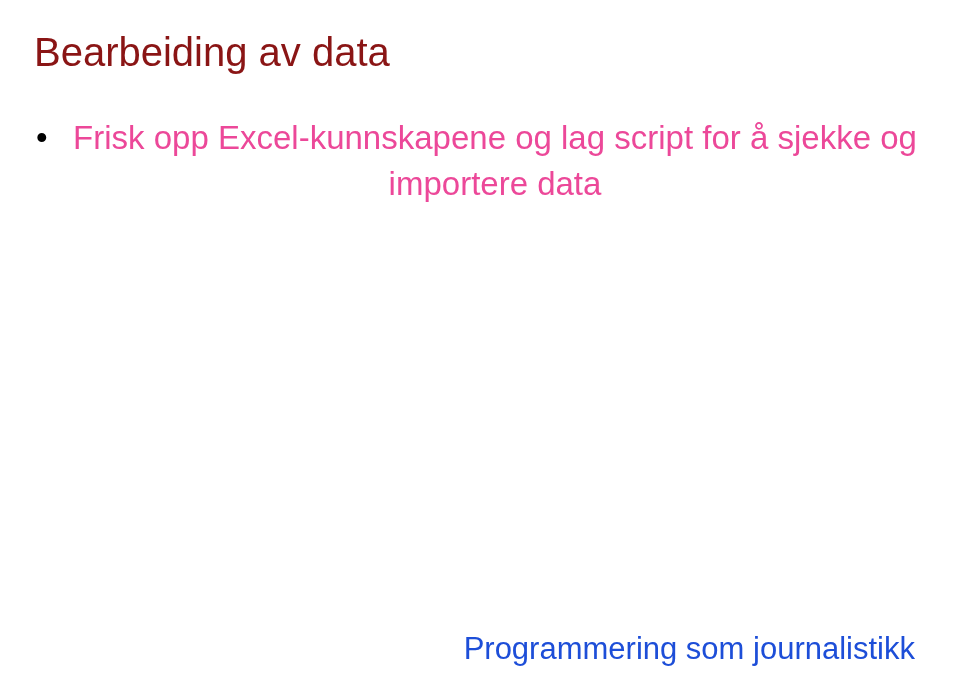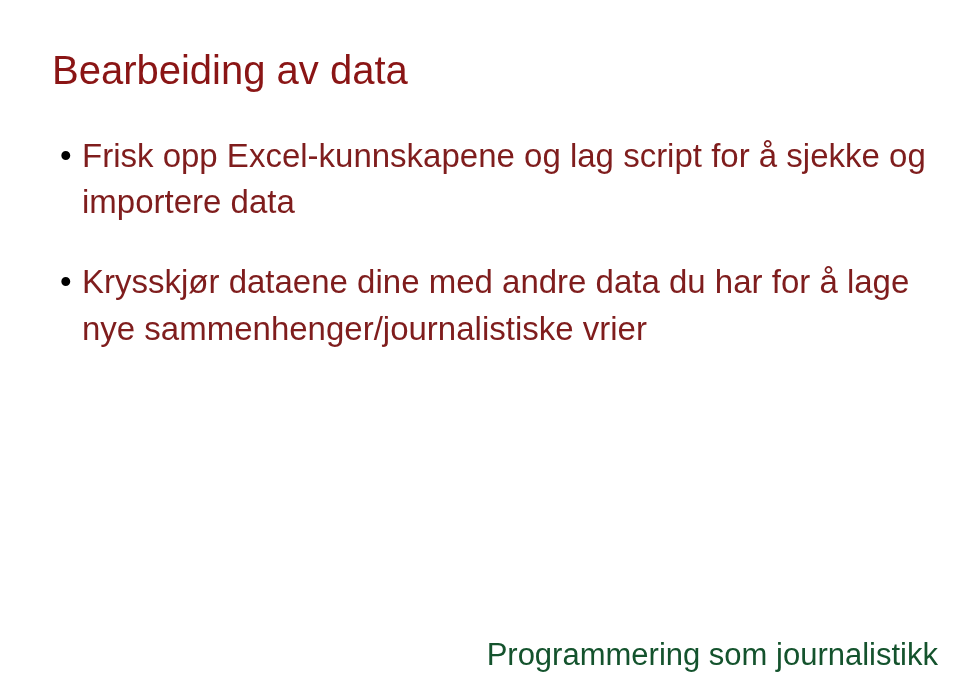--- a/index.html
+++ b/index.html
@@ -1,16 +1,16 @@
 <!DOCTYPE html>
 <html><head>
   <meta charset="utf-8">
   <style>
     * {
-      margin: 8px;
+      margin: 2px;
       padding: 0;
       box-sizing: border-box;
     }
     body {
       width: 960px;
       height: 693px;
       background: #ffffff;
       font-family: Arial, Helvetica, sans-serif;
       position: relative;
       padding: 24px 28px;
@@ -18,47 +18,47 @@
     .title {
       color: #8a1515;
       font-size: 40px;
       font-weight: 400;
       margin-bottom: 40px;
     }
     .bullet-list {
       list-style: none;
     }
     .bullet-item {
-      color: #7f1d1d;
+      color: #ec4899;
       font-size: 33px;
       line-height: 1.4;
       margin-bottom: 34px;
       position: relative;
       padding-left: 22px;
+      text-align: center;
     }
     .bullet-item::before {
       content: "•";
       position: absolute;
       left: 0;
       top: 0;
       color: #000000;
       font-size: 33px;
     }
     .footer {
       position: absolute;
       bottom: 28px;
-      right: 30px;
-      color: #14532d;
+      right: 47px;
+      color: #1d4ed8;
       font-size: 31px;
       font-weight: 400;
     }
   </style>
 </head>
 <body>
 
 <h1 class="title">Bearbeiding av data</h1>
 
 <ul class="bullet-list">
   <li class="bullet-item">Frisk opp Excel-kunnskapene og lag script for å sjekke og importere data</li>
-  <li class="bullet-item">Krysskjør dataene dine med andre data du har for å lage nye sammenhenger/journalistiske vrier</li>
 </ul>
 
 <div class="footer">Programmering som journalistikk</div>
 
 </body></html>

